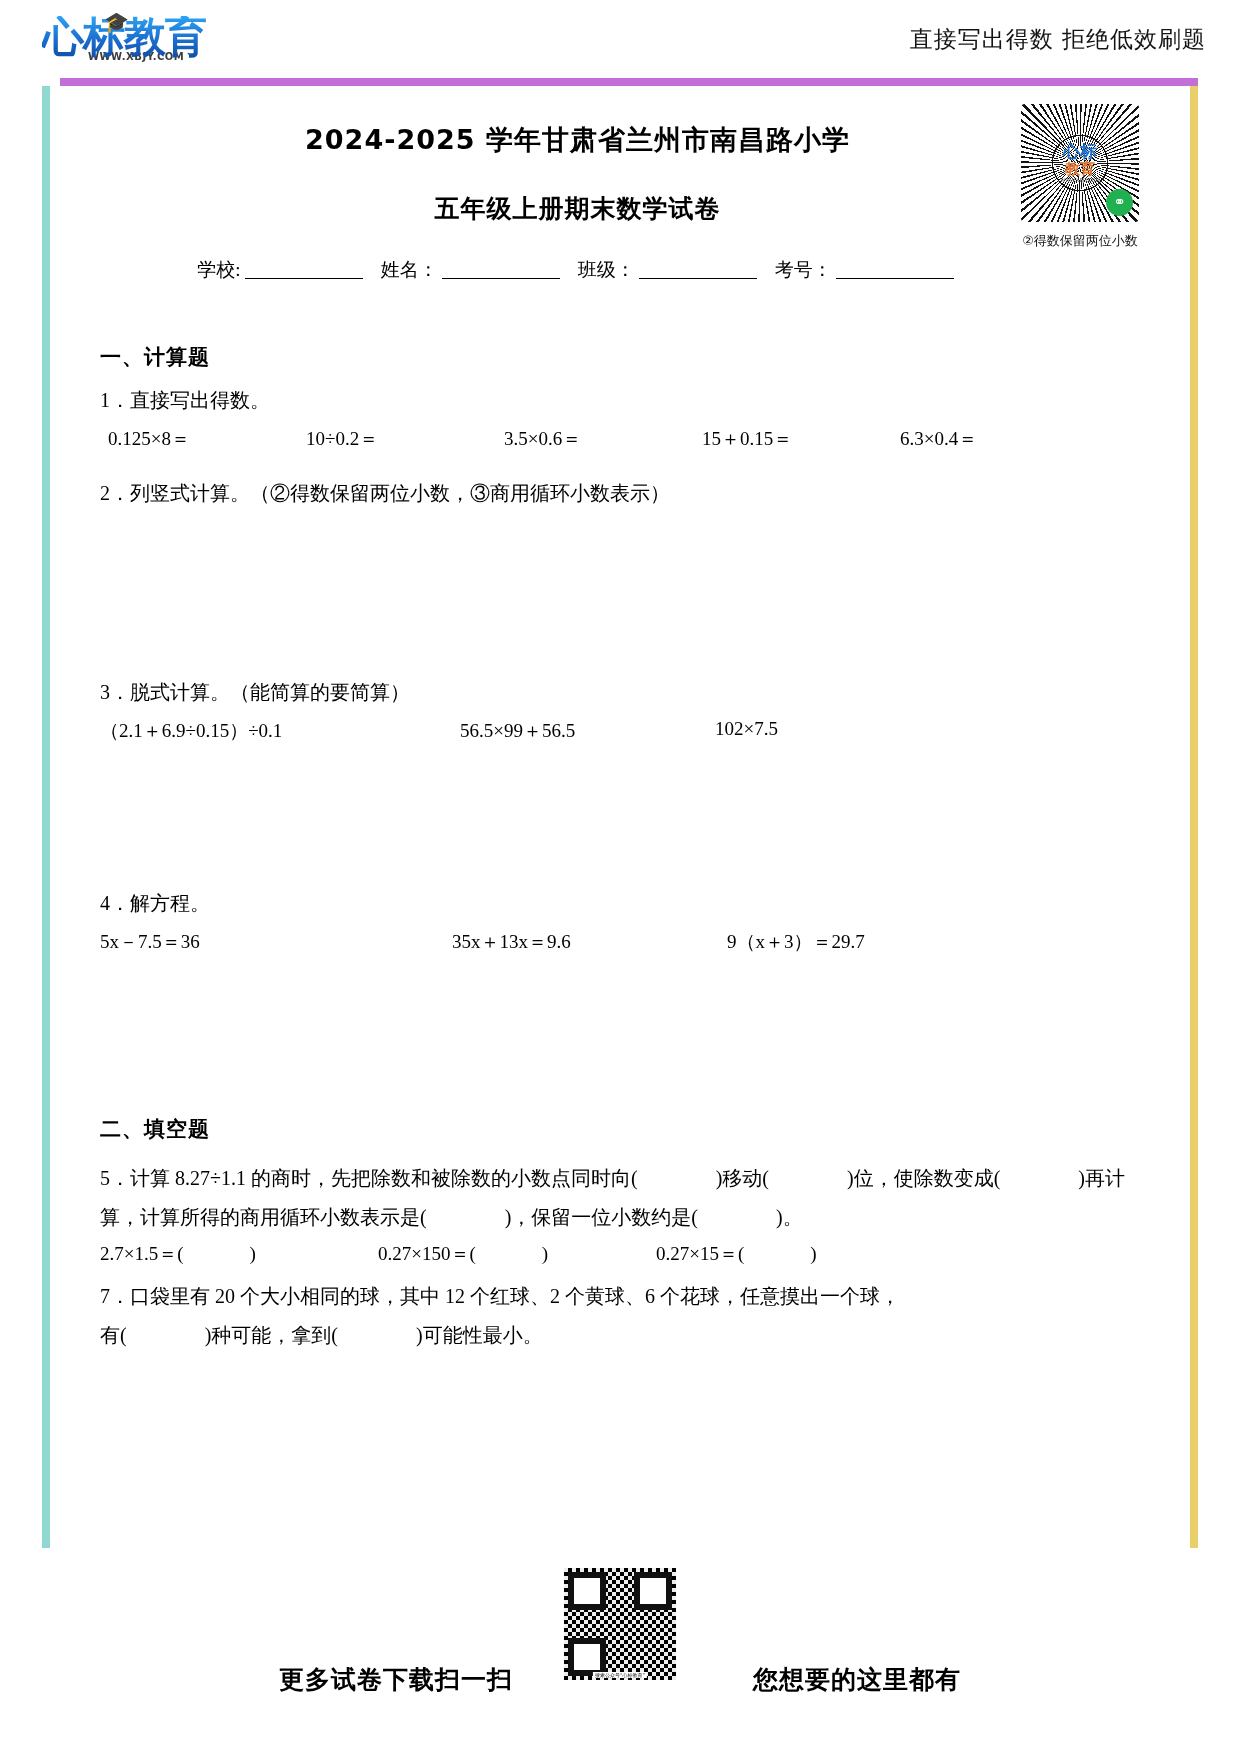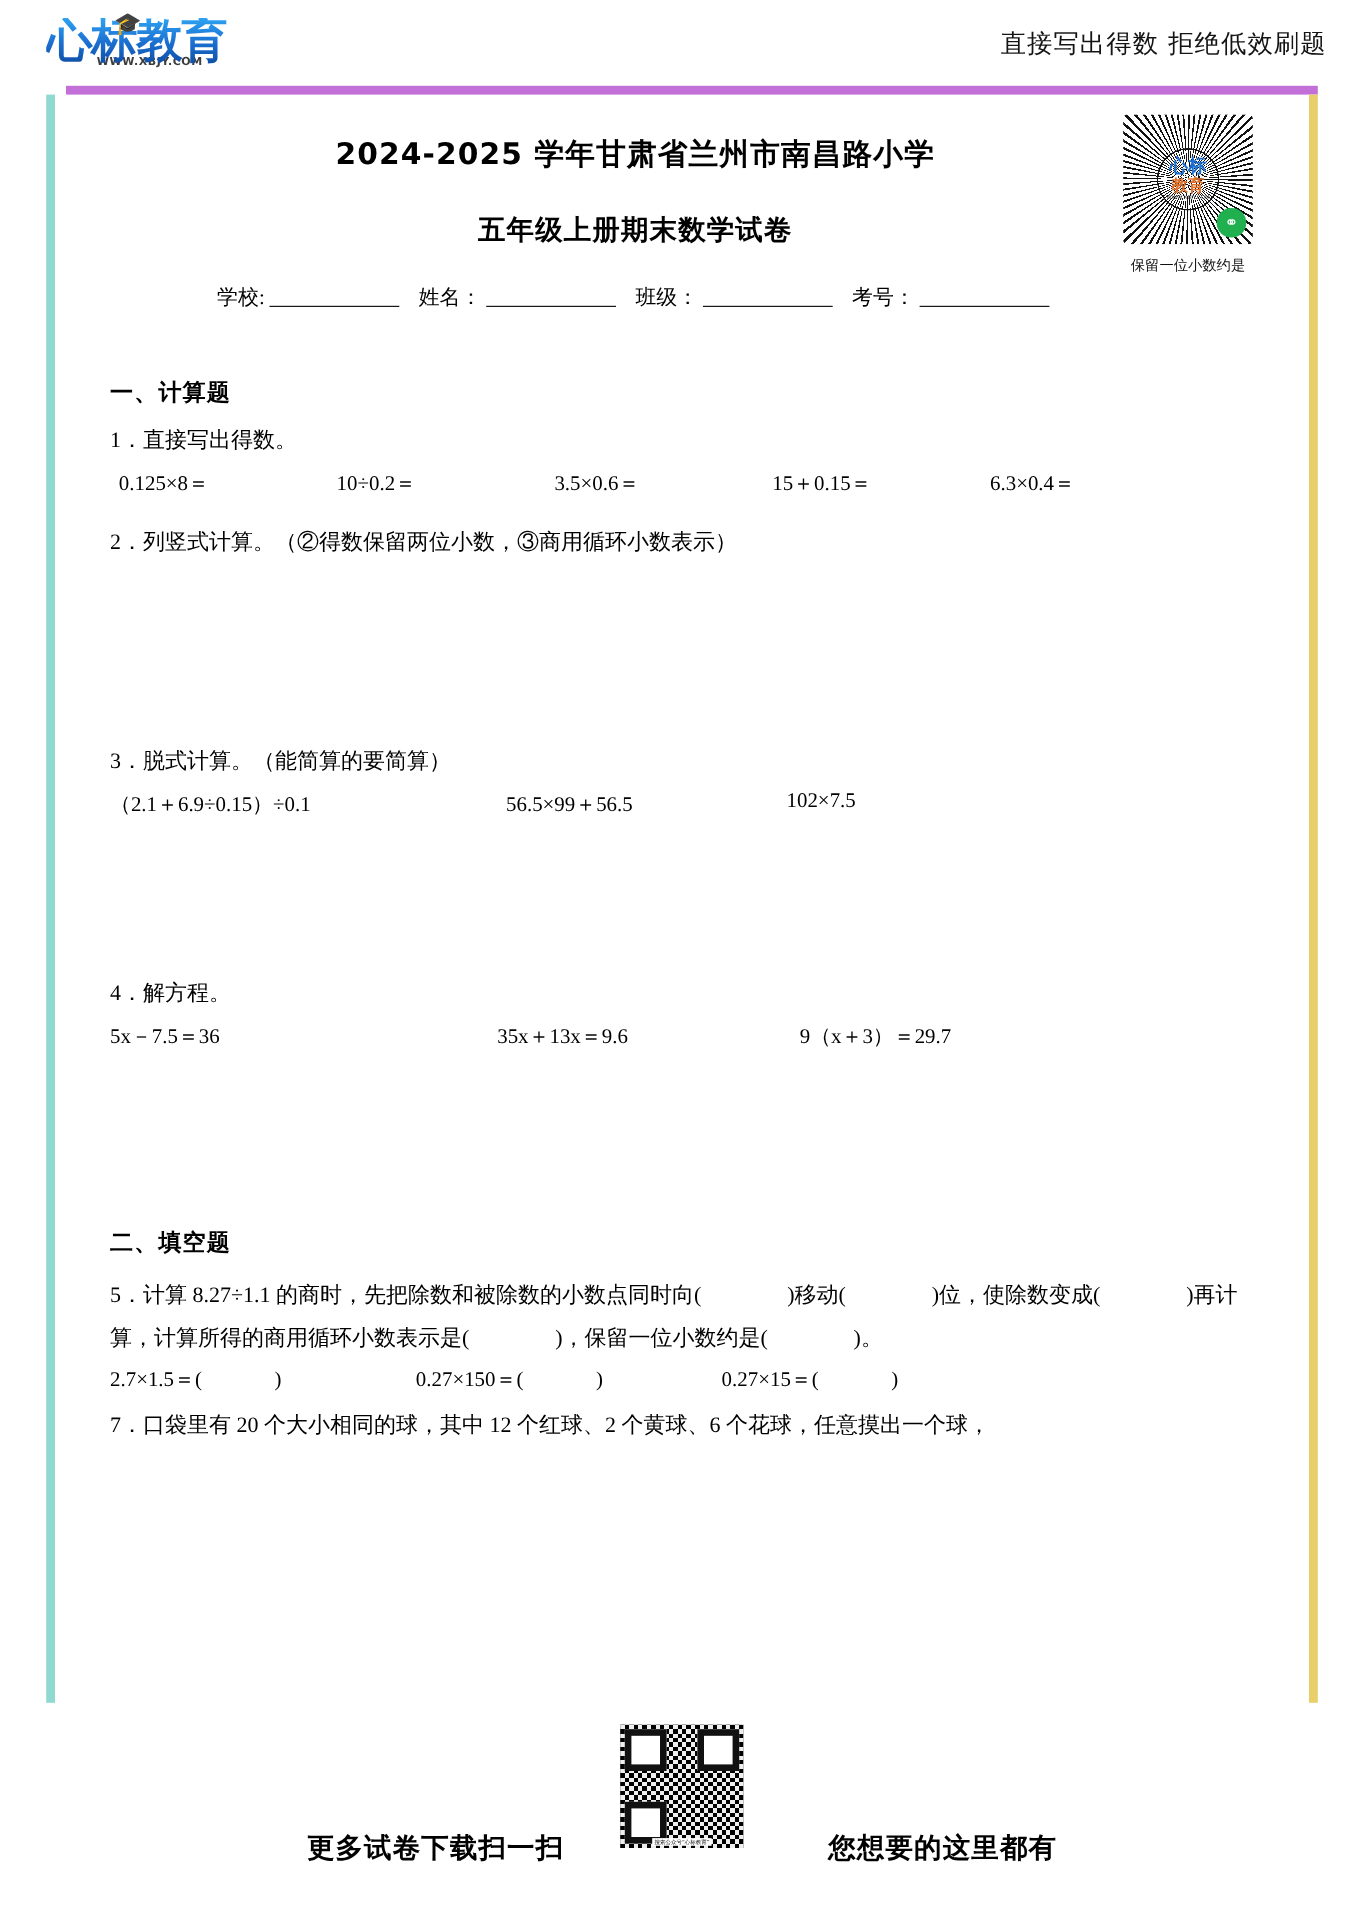--- a/index.html
+++ b/index.html
@@ -357,21 +357,21 @@
 
   <div class="qr-block">
     <div class="qr-img">
       <div class="qr-center">
         <span class="qc1">心标</span>
         <span class="qc2">教育</span>
         <span class="qc3">WWW.XBJY.COM</span>
       </div>
       <div class="qr-badge">⚭</div>
     </div>
-    <div class="qr-caption">保留一位小数约是</div>
+    <div class="qr-caption">②得数保留两位小数</div>
   </div>
 
   <div class="doc-title">2024-2025 学年甘肃省兰州市南昌路小学</div>
   <div class="doc-title2">五年级上册期末数学试卷</div>
 
   <div class="id-line">
     <span>学校:</span><span class="blank"></span><span class="gap"></span><span>姓名：</span><span class="blank"></span><span class="gap"></span><span>班级：</span><span class="blank"></span><span class="gap"></span><span>考号：</span><span class="blank"></span>
   </div>
 
   <div class="content">
@@ -412,20 +412,23 @@
       <span>5．计算 8.27÷1.1 的商时，先把除数和被除数的小数点同时向(</span><span class="fb"></span><span>)移动(</span><span class="fb"></span><span>)位，使除</span><span>数变成(</span><span class="fb"></span><span>)再计算，计算所得的商用循环小数表示是(</span><span class="fb"></span><span>)，保留一位小数约是(</span><span class="fb"></span><span>)。</span>
     </div>
 
     <div class="sub-row">
       <span class="cell"><span>2.7×1.5＝(</span><span class="fb-sm"></span>)</span>
       <span class="cell"><span>0.27×150＝(</span><span class="fb-sm"></span>)</span>
       <span class="cell"><span>0.27×15＝(</span><span class="fb-sm"></span>)</span>
     </div>
 
     <div class="q-text" style="margin-top:16px;">7．口袋里有 20 个大小相同的球，其中 12 个红球、2 个黄球、6 个花球，任意摸出一个球，</div>
+    <div class="q-text">
+      <span>有(</span><span class="fb"></span><span>)种可能，拿到(</span><span class="fb"></span><span>)可能性最小。</span>
+    </div>
 
   </div>
 </div>
 
 <div class="footer">
   <div class="footer-wrap">
     <div class="footer-qr-holder">
       <div class="footer-qr">
         <div class="footer-qr-bl"></div>
         <div class="footer-qr-label">搜索公众号“心标教育”</div>

